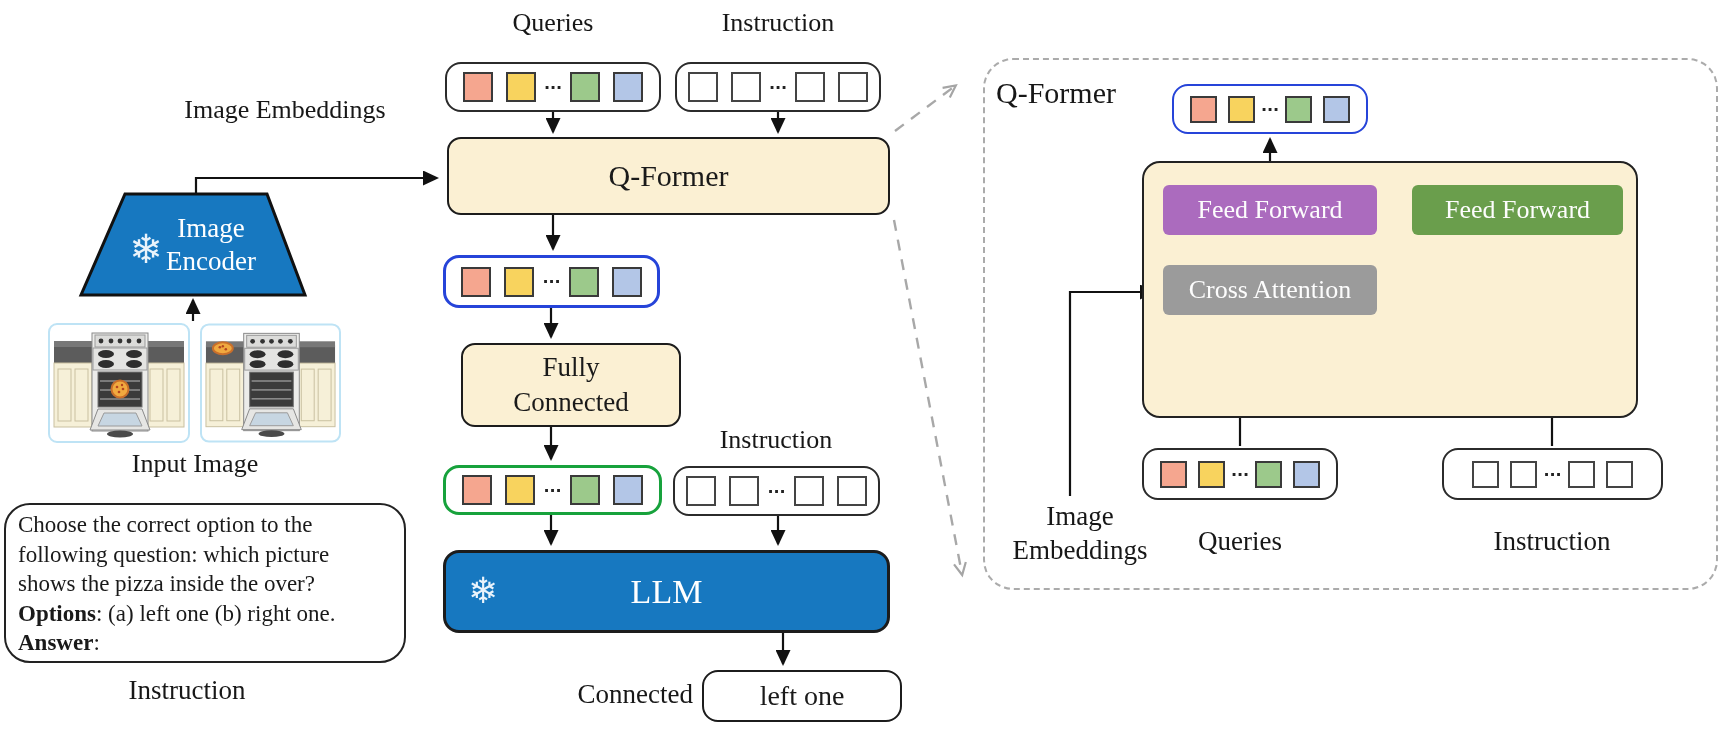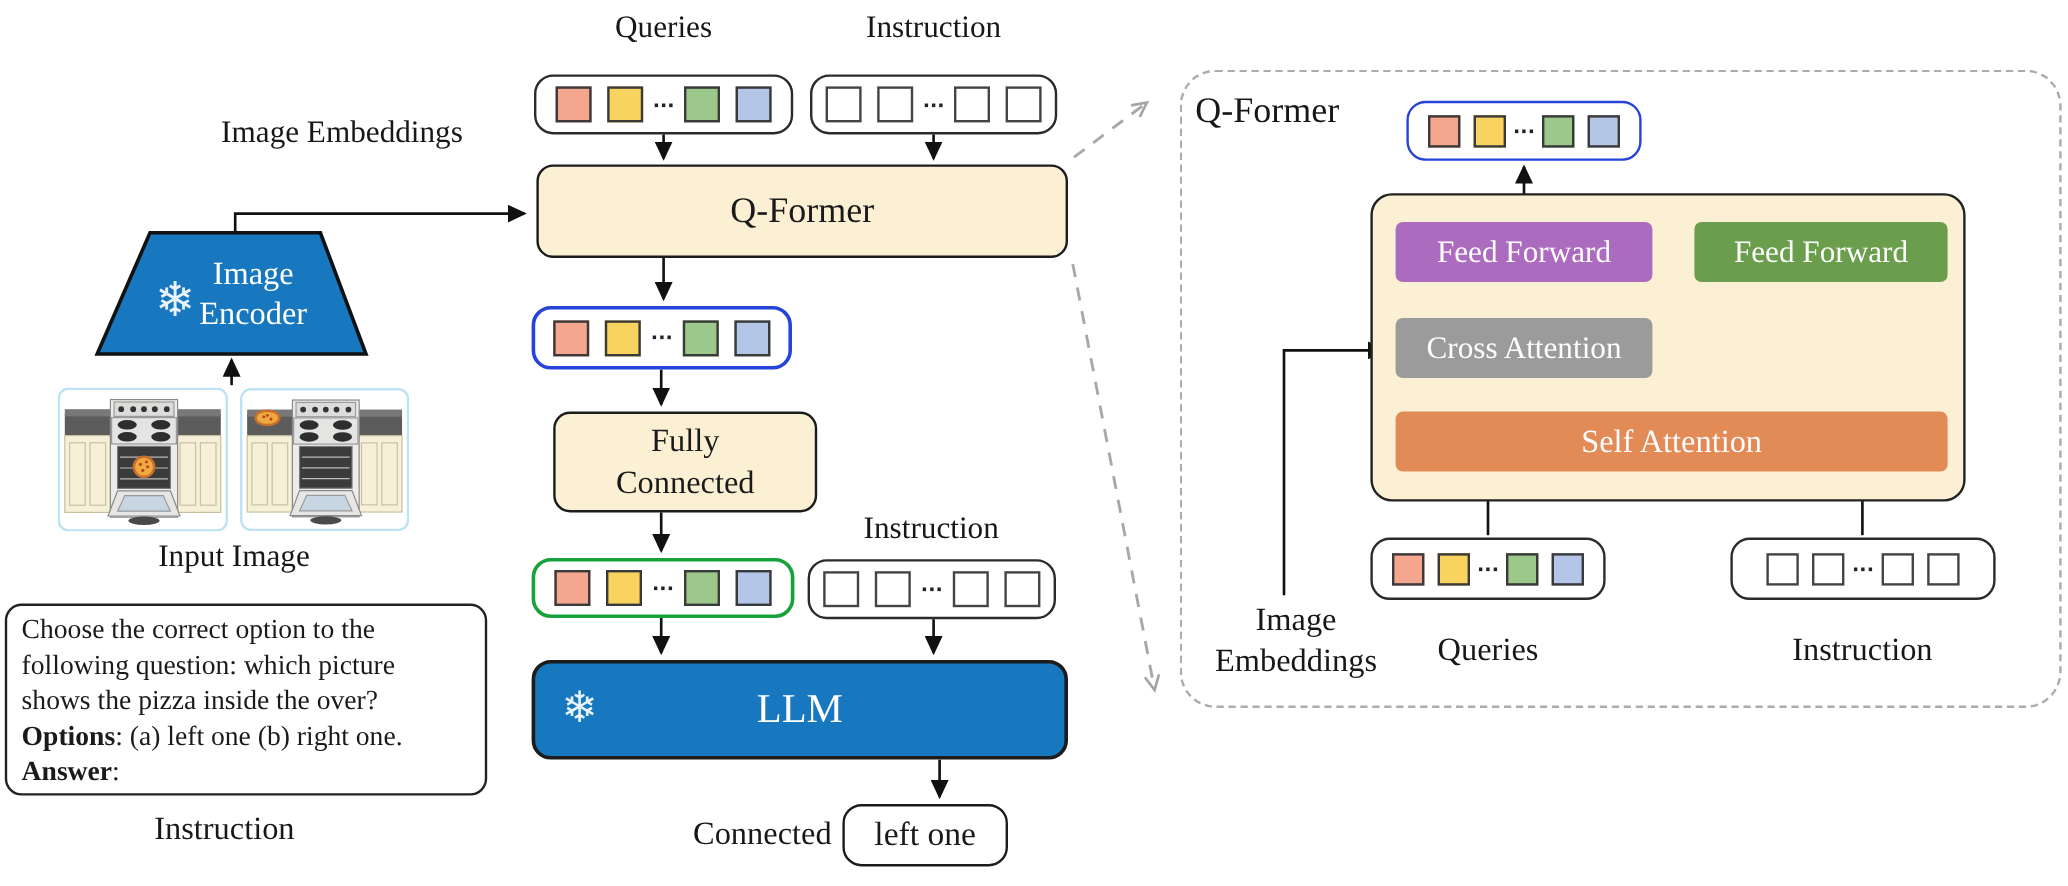--- a/index.html
+++ b/index.html
@@ -29,38 +29,38 @@
   
   .lbl-image-emb{left:135px;top:96px;width:300px;}
   .lbl-input-image{left:70px;top:450px;width:250px;}
   .lbl-instruction-cap{left:62px;top:676px;width:250px;font-size:27px;}
   .encoder-svg{position:absolute;left:78px;top:190px;}
   .oven{position:absolute;}
   .oven-left{left:48px;top:323px;}
   .oven-right{left:200px;top:323px;}
   .prompt{
     position:absolute;left:4px;top:503px;width:402px;height:160px;box-sizing:border-box;
-    border:2.5px solid #222;border-radius:14px;background:#fff;
+    border:2.5px solid #222;border-radius:26px;background:#fff;
     font-size:23px;line-height:29.5px;padding:5px 12px;
   }
   
   .lbl-queries-top{left:453px;top:9px;width:200px;}
   .lbl-instruction-top{left:678px;top:9px;width:200px;}
   .tk-queries-top{left:445px;top:62px;width:216px;height:50px;}
   .tk-instr-top{left:675px;top:62px;width:206px;height:50px;}
   .qformer{left:447px;top:137px;width:443px;height:78px;}
   .tk-blue{left:443px;top:255px;width:217px;height:53px;border-color:var(--blue_border);border-width:3px;}
   .fc{left:461px;top:343px;width:220px;height:84px;font-size:27px;line-height:1.3;}
   .tk-green{left:443px;top:465px;width:219px;height:50px;border-color:var(--green_border);border-width:3px;}
   .lbl-instruction-mid{left:676px;top:426px;width:200px;}
   .tk-instr-mid{left:673px;top:466px;width:207px;height:50px;}
   .llm{left:443px;top:550px;width:447px;height:83px;background:var(--blue);color:#fff;font-size:34px;border-width:3px;border-radius:16px;}
   .llm .snow{position:absolute;left:22px;top:17px;font-size:36px;}
   .lbl-response{left:545px;top:680px;width:148px;text-align:right;font-size:27px;}
-  .resp{left:702px;top:670px;width:138px;height:52px;font-size:28px;border-radius:16px;}
+  .resp{left:702px;top:670px;width:200px;height:52px;font-size:28px;border-radius:16px;}
   
   .panel{
     position:absolute;left:983px;top:58px;width:735px;height:532px;box-sizing:border-box;
     border:2.5px dashed var(--dash);border-radius:30px;background:transparent;
   }
   .lbl-panel-title{left:996px;top:76px;width:180px;font-size:30px;text-align:left;}
   .tk-p-blue{left:1172px;top:84px;width:196px;height:50px;border-color:var(--blue_border);border-width:2.5px;gap:11px;}
   .inner{position:absolute;left:1142px;top:161px;width:496px;height:257px;background:var(--cream);
          border:2.5px solid #222;border-radius:18px;box-sizing:border-box;}
   .op{position:absolute;display:flex;align-items:center;justify-content:center;
@@ -277,21 +277,20 @@
     <span class="sq sm t2"></span>
     <span class="dots">···</span>
     <span class="sq sm t3"></span>
     <span class="sq sm t4"></span>
   </div>
 
   <div class="inner"></div>
   <div class="op ffp">Feed Forward</div>
   <div class="op ffg">Feed Forward</div>
   <div class="op ca">Cross Attention</div>
-  <div class="op sa">Self Attention</div>
 
   <div class="tokens tk-p-queries">
     <span class="sq sm t1"></span>
     <span class="sq sm t2"></span>
     <span class="dots">···</span>
     <span class="sq sm t3"></span>
     <span class="sq sm t4"></span>
   </div>
 
   <div class="tokens tk-p-instr">

